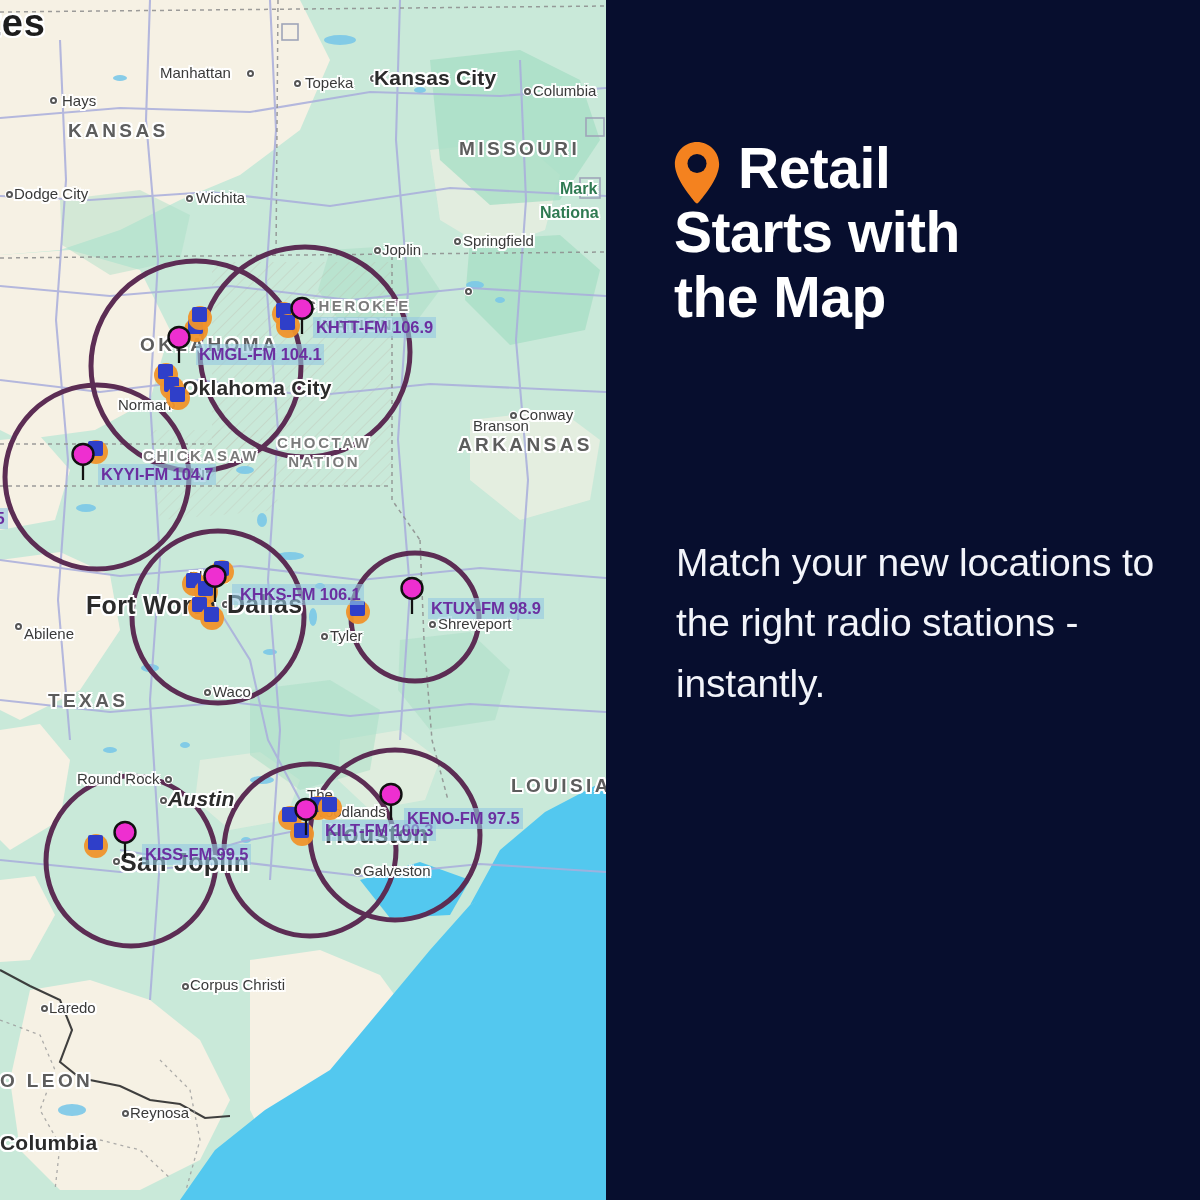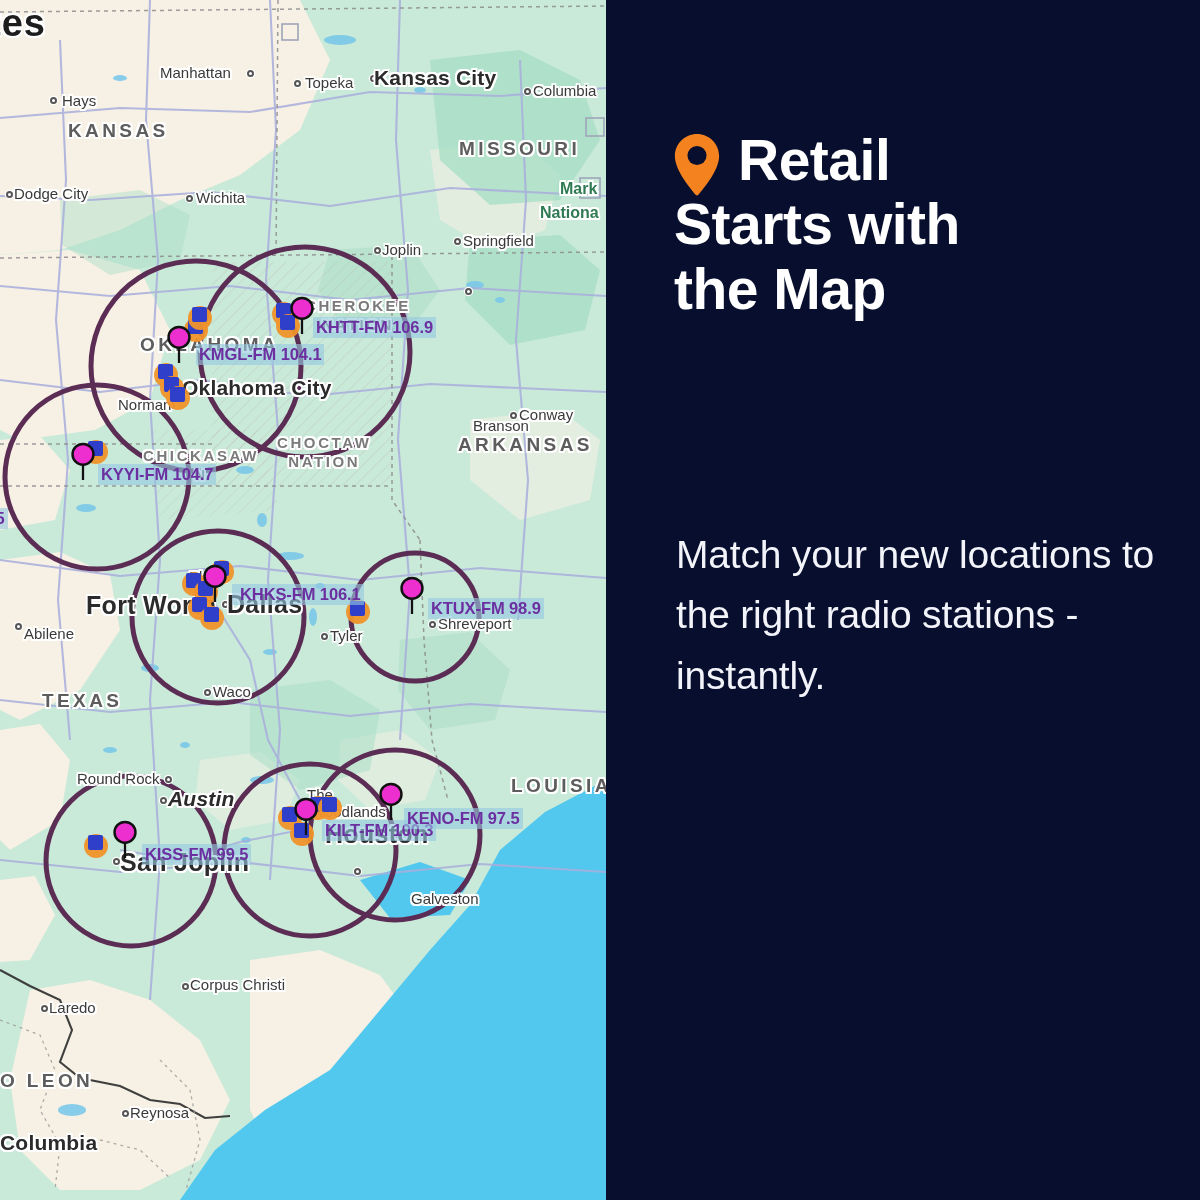--- a/index.html
+++ b/index.html
@@ -64,21 +64,21 @@
     position:absolute; left:0; top:0; width:24px; height:24px;
     border-radius:50%; background:#F0932B; opacity:.95;
   }
   .cluster .sq {
     position:absolute; left:4px; top:1px; width:15px; height:15px;
     background:#2F3FC9; border-radius:2px;
   }
 
   
   #right-panel {
-    position:absolute; left:606px; top:0; width:594px; height:888px;
+    position:absolute; left:606px; top:8px; width:594px; height:888px;
     background:#070E2E;
     padding-left:36px;
   }
   #headline-row {
     position:absolute; left:68px; top:128px; width:430px;
   }
   #pin-icon { position:absolute; left:0; top:6px; width:46px; height:62px; }
   #headline {
     color:#ffffff;
     font-size:57px;
@@ -220,21 +220,21 @@
         <circle cx="131" cy="861" r="85" fill="none" stroke="#5C2D54" stroke-width="5"></circle>
         <circle cx="310" cy="850" r="86" fill="none" stroke="#5C2D54" stroke-width="5"></circle>
         <circle cx="395" cy="835" r="85" fill="none" stroke="#5C2D54" stroke-width="5"></circle>
       </svg>
 
     <div id="regions-layer">
         <div class="map-label lbl-state" style="left: 68px; top: 120px;">KANSAS</div>
         <div class="map-label lbl-state" style="left: 459px; top: 138px;">MISSOURI</div>
         <div class="map-label lbl-state" style="left: 140px; top: 334px;">OKLAHOMA</div>
         <div class="map-label lbl-state" style="left: 458px; top: 434px;">ARKANSAS</div>
-        <div class="map-label lbl-state" style="left: 42px; top: 690px;">TEXAS</div>
+        <div class="map-label lbl-state" style="left: 48px; top: 690px;">TEXAS</div>
         <div class="map-label lbl-state" style="left: 511px; top: 775px;">LOUISIANA</div>
         <div class="map-label lbl-state" style="left: 0px; top: 1070px;">O LEON</div>
       </div>
 
     <div id="nations-layer">
         <div class="map-label lbl-nation" style="left: 305px; top: 297px; white-space: pre; line-height: 1.25;">CHEROKEE
 NATION</div>
         <div class="map-label lbl-nation" style="left: 277px; top: 434px; white-space: pre; line-height: 1.25;">CHOCTAW
 NATION</div>
         <div class="map-label lbl-nation" style="left: 143px; top: 447px; white-space: pre; line-height: 1.25;">CHICKASAW
@@ -291,21 +291,21 @@
         <div class="map-label lbl-city" style="left: 77px; top: 770px;">Round Rock</div>
         <span class="city-dot" style="left: 160px; top: 797px;"></span>
         <div class="map-label lbl-city-major" style="left: 168px; top: 787px; font-style: italic;">Austin</div>
         <span class="city-dot" style="left: 113px; top: 858px;"></span>
         <div class="map-label lbl-city-big" style="left: 120px; top: 848px;">San Joplin</div>
         <span class="city-dot" style="left: 318px; top: 806px;"></span>
         <div class="map-label lbl-city" style="left: 307px; top: 786px;">The</div>
         <div class="map-label lbl-city" style="left: 311px; top: 803px;">Woodlands</div>
         <div class="map-label lbl-city-big" style="left: 325px; top: 820px;">Houston</div>
         <span class="city-dot" style="left: 354px; top: 868px;"></span>
-        <div class="map-label lbl-city" style="left: 363px; top: 890px; margin-left: 48px;">Galveston</div>
+        <div class="map-label lbl-city" style="left: 363px; top: 862px;">Galveston</div>
         <span class="city-dot" style="left: 182px; top: 983px;"></span>
         <div class="map-label lbl-city" style="left: 190px; top: 976px;">Corpus Christi</div>
         <span class="city-dot" style="left: 41px; top: 1005px;"></span>
         <div class="map-label lbl-city" style="left: 49px; top: 999px;">Laredo</div>
         <span class="city-dot" style="left: 122px; top: 1110px;"></span>
         <div class="map-label lbl-city" style="left: 130px; top: 1104px;">Reynosa</div>
         <div class="map-label lbl-city-major" style="left: 0px; top: 1131px;">Columbia</div>
       </div>
 
     <div id="clusters-layer">

